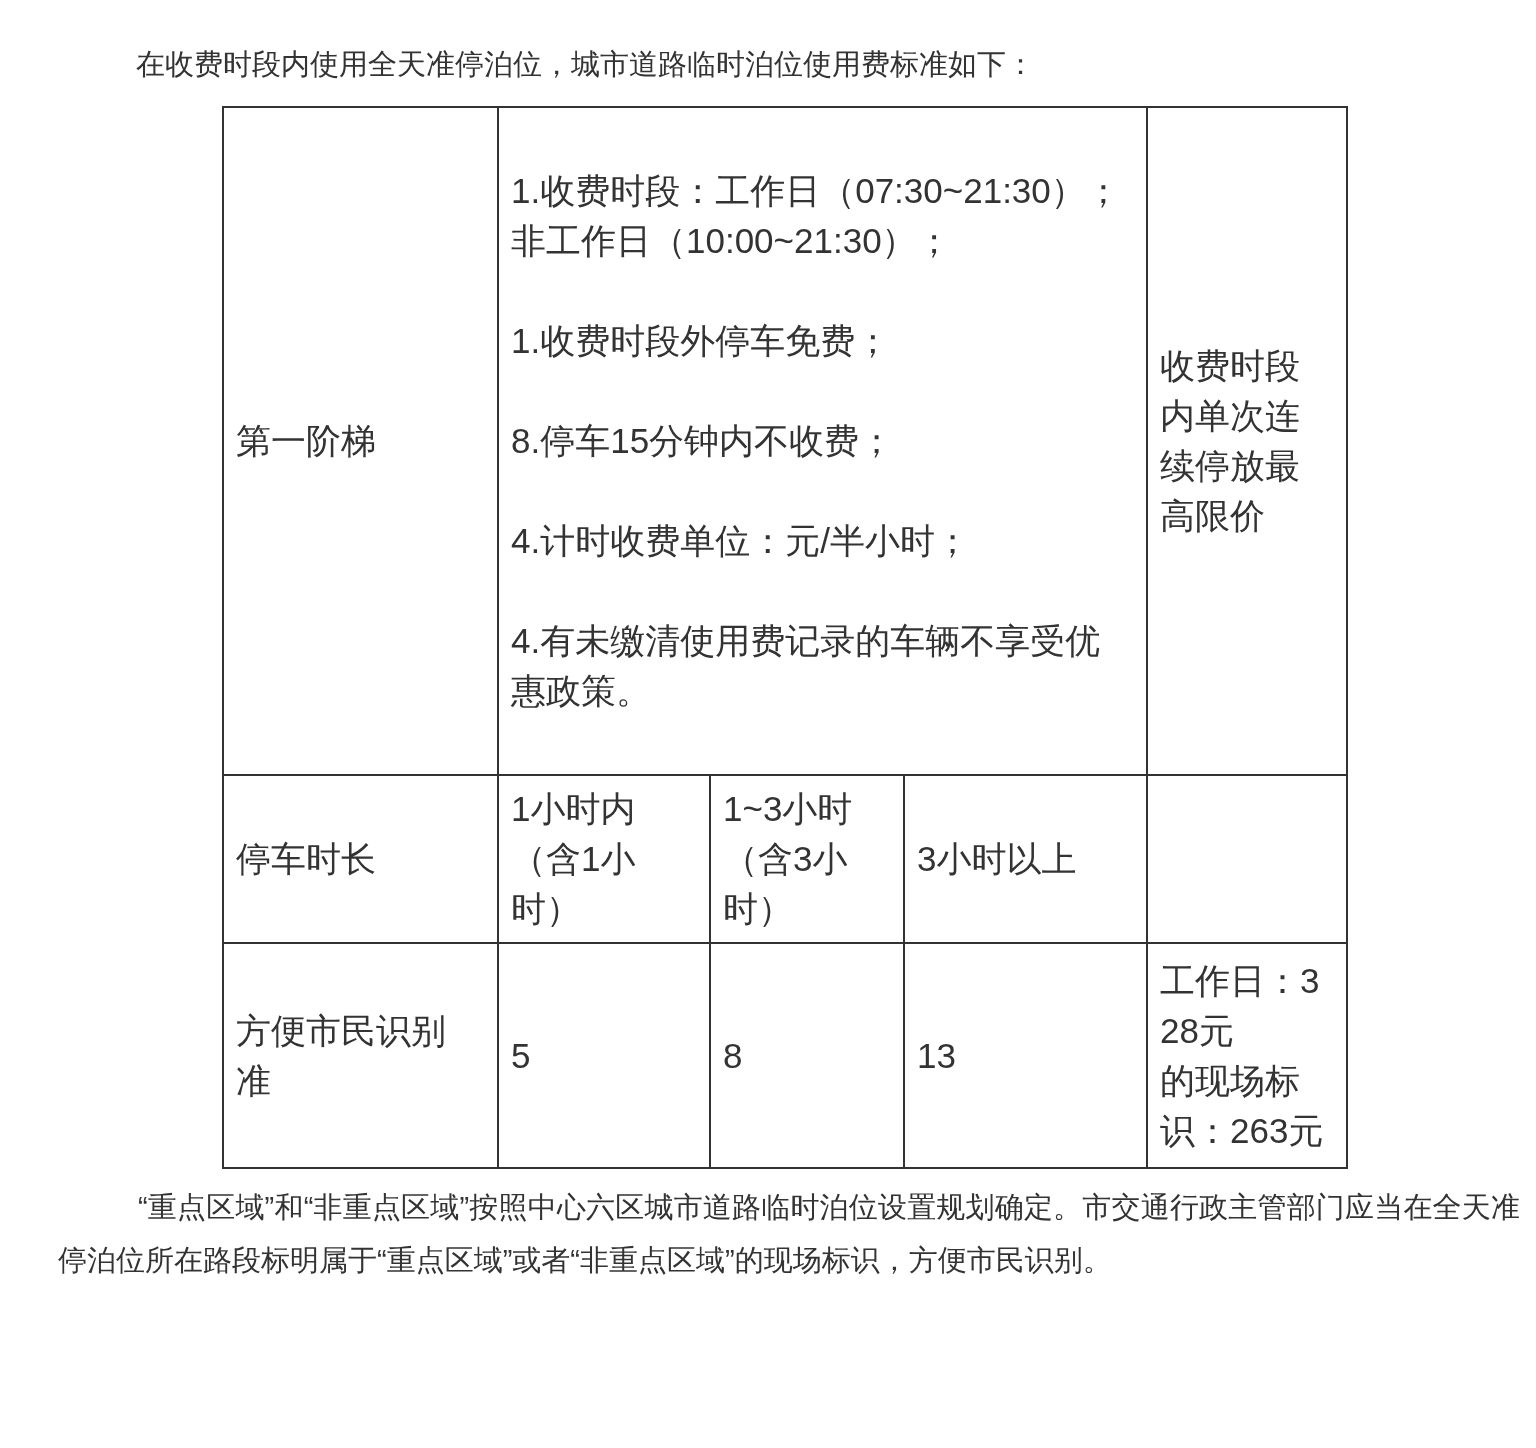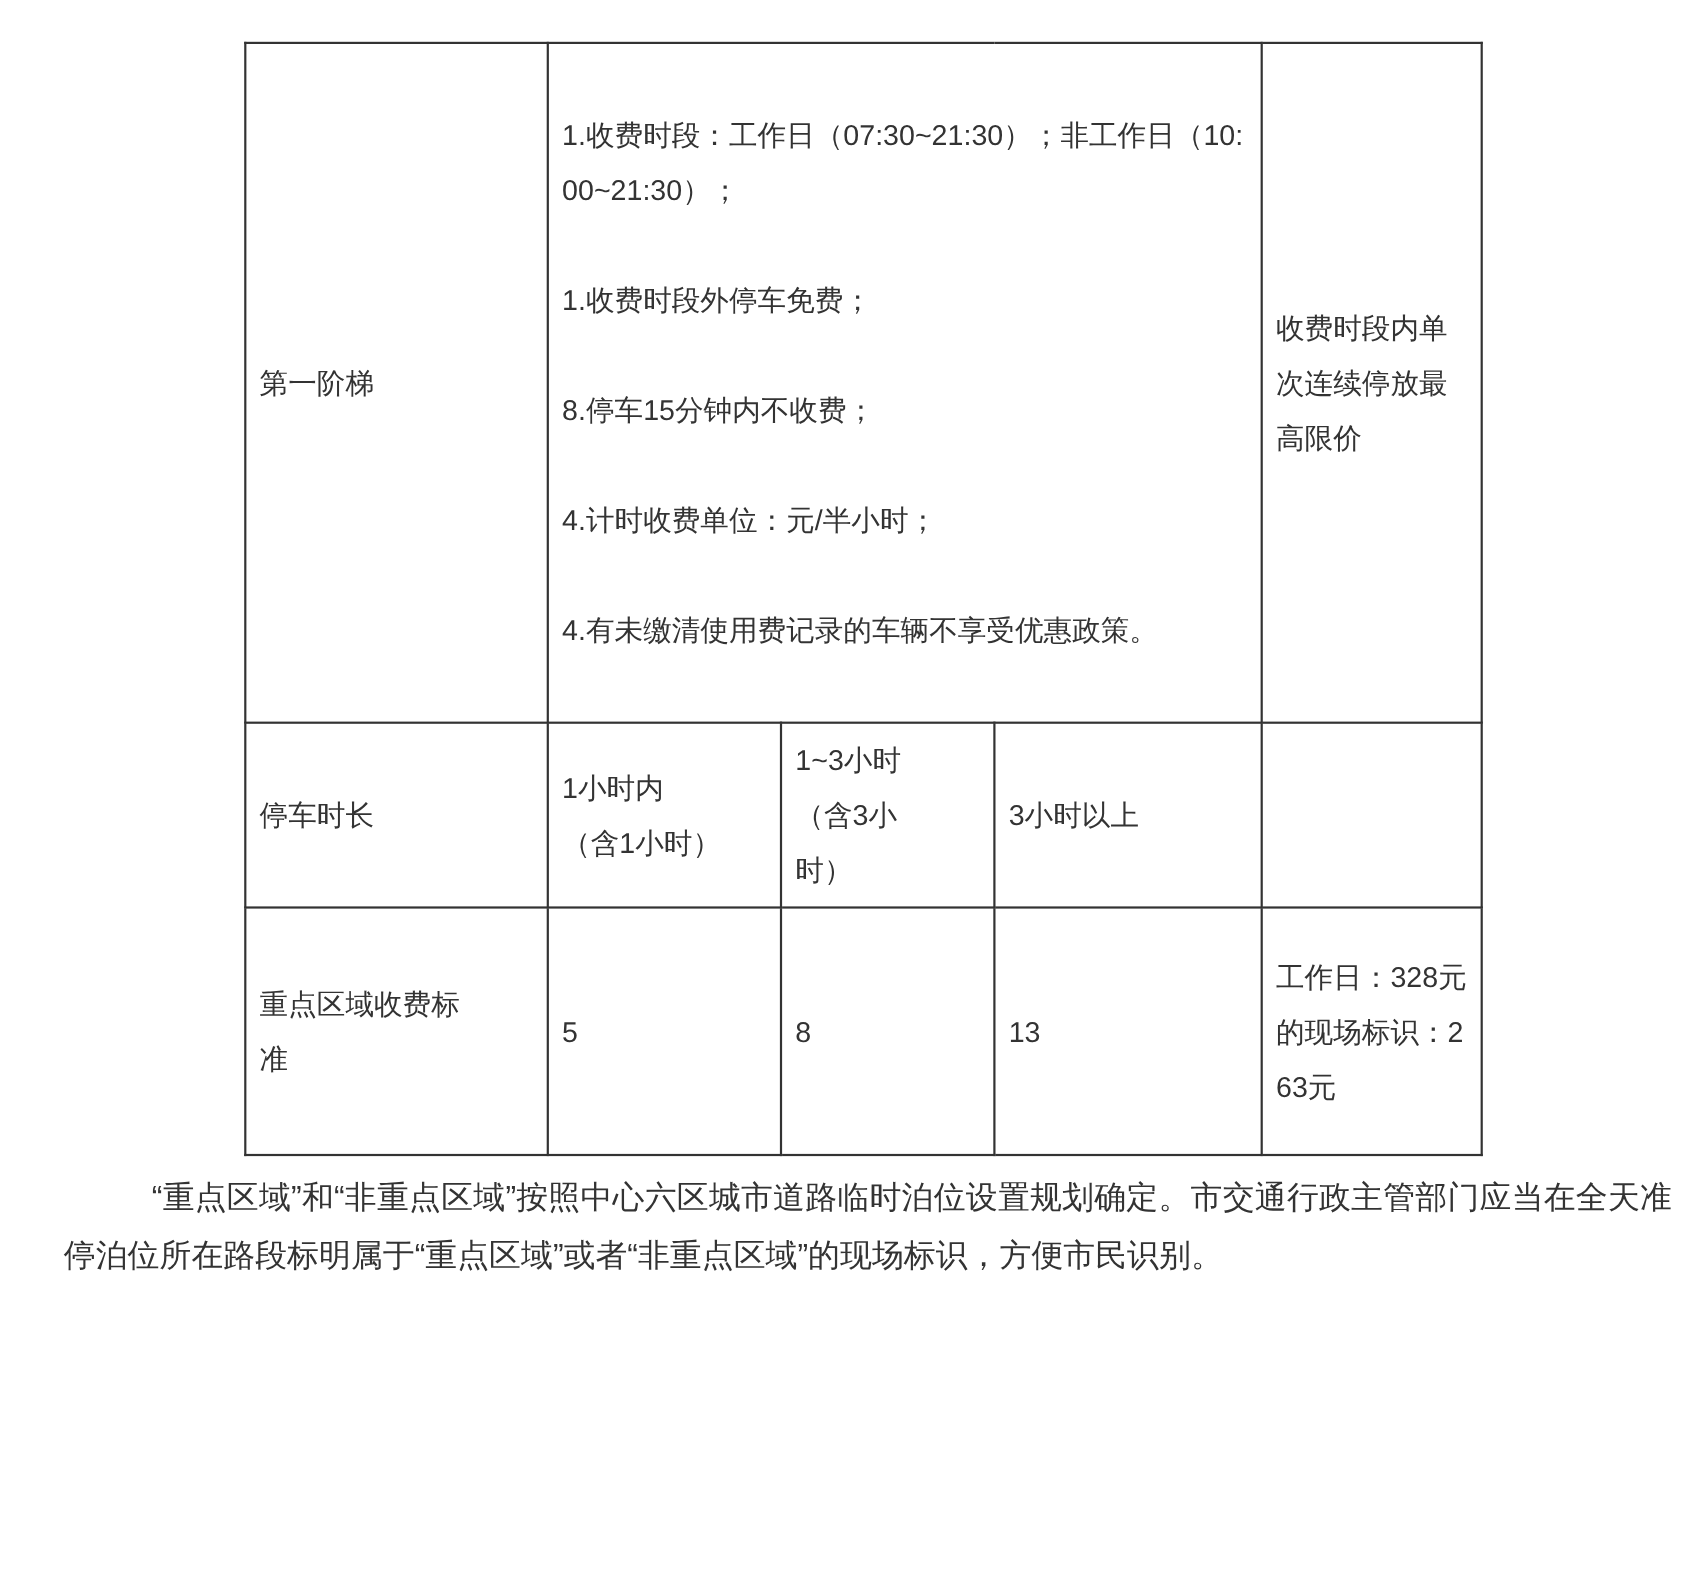--- a/index.html
+++ b/index.html
@@ -29,21 +29,21 @@
   table.fee-table {
     border-collapse: collapse;
     table-layout: fixed;
     width: 1124px;
     margin: 24px 0 0 164px;
   }
   table.fee-table td {
     border: 2px solid #333333;
     padding: 8px 12px;
     vertical-align: middle;
-    font-size: 26px;
+    font-size: 35px;
     line-height: 50px;
     color: #333333;
     white-space: pre-line;
     word-break: break-all;
     overflow: hidden;
   }
   .rules-cell div { white-space: normal; }
   p.body-par {
     margin: 11px 0;
     font-size: 29px;
@@ -52,20 +52,21 @@
     text-align: justify;
     color: #333333;
   }
 </style>
 </head>
 <body>
 
 <div class="page">
 
 
+  <p class="intro">在收费时段内使用全天准停泊位，城市道路临时泊位使用费标准如下：</p>
 
   <table class="fee-table">
     <colgroup>
       <col style="width:275px">
       <col style="width:212px">
       <col style="width:194px">
       <col style="width:243px">
       <col style="width:200px">
     </colgroup>
     <tbody>
@@ -84,21 +85,21 @@
         <td>停车时长</td>
         <td>1小时内
 （含1小时）</td>
         <td>1~3小时
 （含3小
 时）</td>
         <td>3小时以上</td>
         <td></td>
       </tr>
       <tr style="height:225px;">
-        <td>重点区域收费标
+        <td>方便市民识别
 准</td>
         <td>5</td>
         <td>8</td>
         <td>13</td>
         <td>工作日：328元
 的现场标识：263元</td>
       </tr>
     </tbody>
   </table>
 

